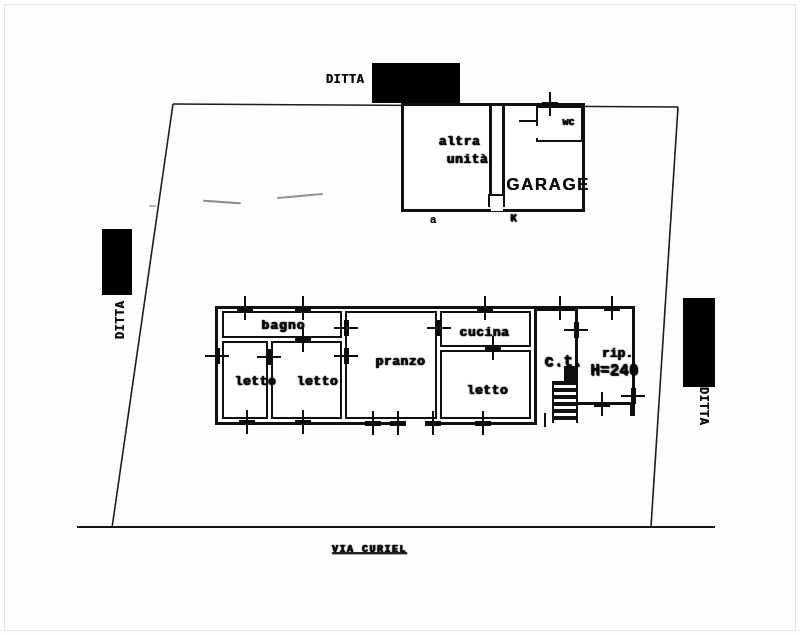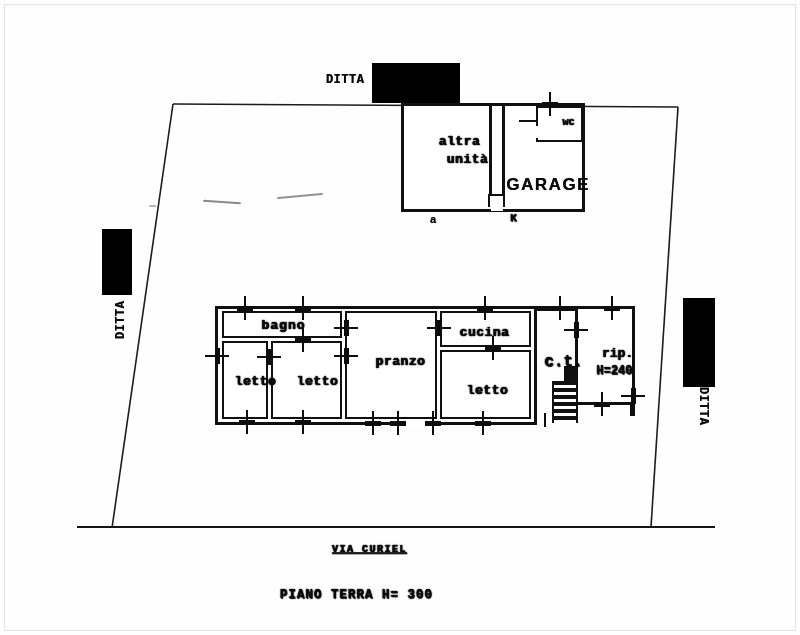--- a/index.html
+++ b/index.html
@@ -89,21 +89,21 @@
   <div class="gap" style="left:404px;top:419px;width:24px;height:7px;"></div>
 
   <div class="label smudge" style="left:272px;top:325px;font-size:13px;letter-spacing:1px;">bagno</div>
   <div class="label smudge" style="left:244px;top:381px;font-size:13px;letter-spacing:.5px;">letto</div>
   <div class="label smudge" style="left:306px;top:381px;font-size:13px;letter-spacing:.5px;">letto</div>
   <div class="label smudge" style="left:389px;top:361px;font-size:13px;letter-spacing:.5px;">pranzo</div>
   <div class="label smudge" style="left:473px;top:332px;font-size:13px;letter-spacing:.5px;filter:blur(.25px);">cucina</div>
   <div class="label smudge" style="left:476px;top:390px;font-size:13px;letter-spacing:.5px;">letto</div>
   <div class="label smudge" style="left:552px;top:362px;font-size:16px;">c.t.</div>
   <div class="label smudge" style="left:606px;top:353px;font-size:13px;">rip.</div>
-  <div class="label smudge" style="left:603px;top:371px;font-size:12px;filter:blur(.25px);">H=240</div>
+  <div class="label smudge" style="left:603px;top:371px;font-size:16px;filter:blur(.25px);">H=240</div>
 
   <div class="cross h" style="left:245px;top:308px;"></div>
   <div class="cross h" style="left:303px;top:308px;"></div>
   <div class="cross h" style="left:485px;top:308px;"></div>
   <div class="cross h" style="left:560px;top:308px;"></div>
   <div class="cross h" style="left:612px;top:308px;"></div>
   <div class="cross h" style="left:303px;top:340px;"></div>
   <div class="cross h" style="left:493px;top:348px;"></div>
   <div class="cross h" style="left:247px;top:422px;"></div>
   <div class="cross h" style="left:303px;top:422px;"></div>
@@ -124,14 +124,13 @@
   <div class="redact" style="left:372px;top:63px;width:88px;height:40px;"></div>
   <div class="label" style="left:345px;top:80px;font-size:12px;letter-spacing:.5px;">DITTA</div>
 
   <div class="redact" style="left:102px;top:229px;width:30px;height:66px;"></div>
   <div class="label vert-up" style="left:121px;top:320px;font-size:12px;letter-spacing:.5px;">DITTA</div>
 
   <div class="redact" style="left:683px;top:298px;width:32px;height:89px;"></div>
   <div class="label vert-down" style="left:703px;top:406px;font-size:12px;letter-spacing:.5px;">DITTA</div>
 
   <div class="label smudge" style="left:358px;top:549px;font-size:10px;letter-spacing:1.5px;text-decoration:underline;">VIA CURIEL</div>
-  <div class="label smudge" style="left:345px;top:595px;font-size:12.5px;letter-spacing:1px;">PIANO TERRA H= 300</div>
 </div>
 
 </body></html>

